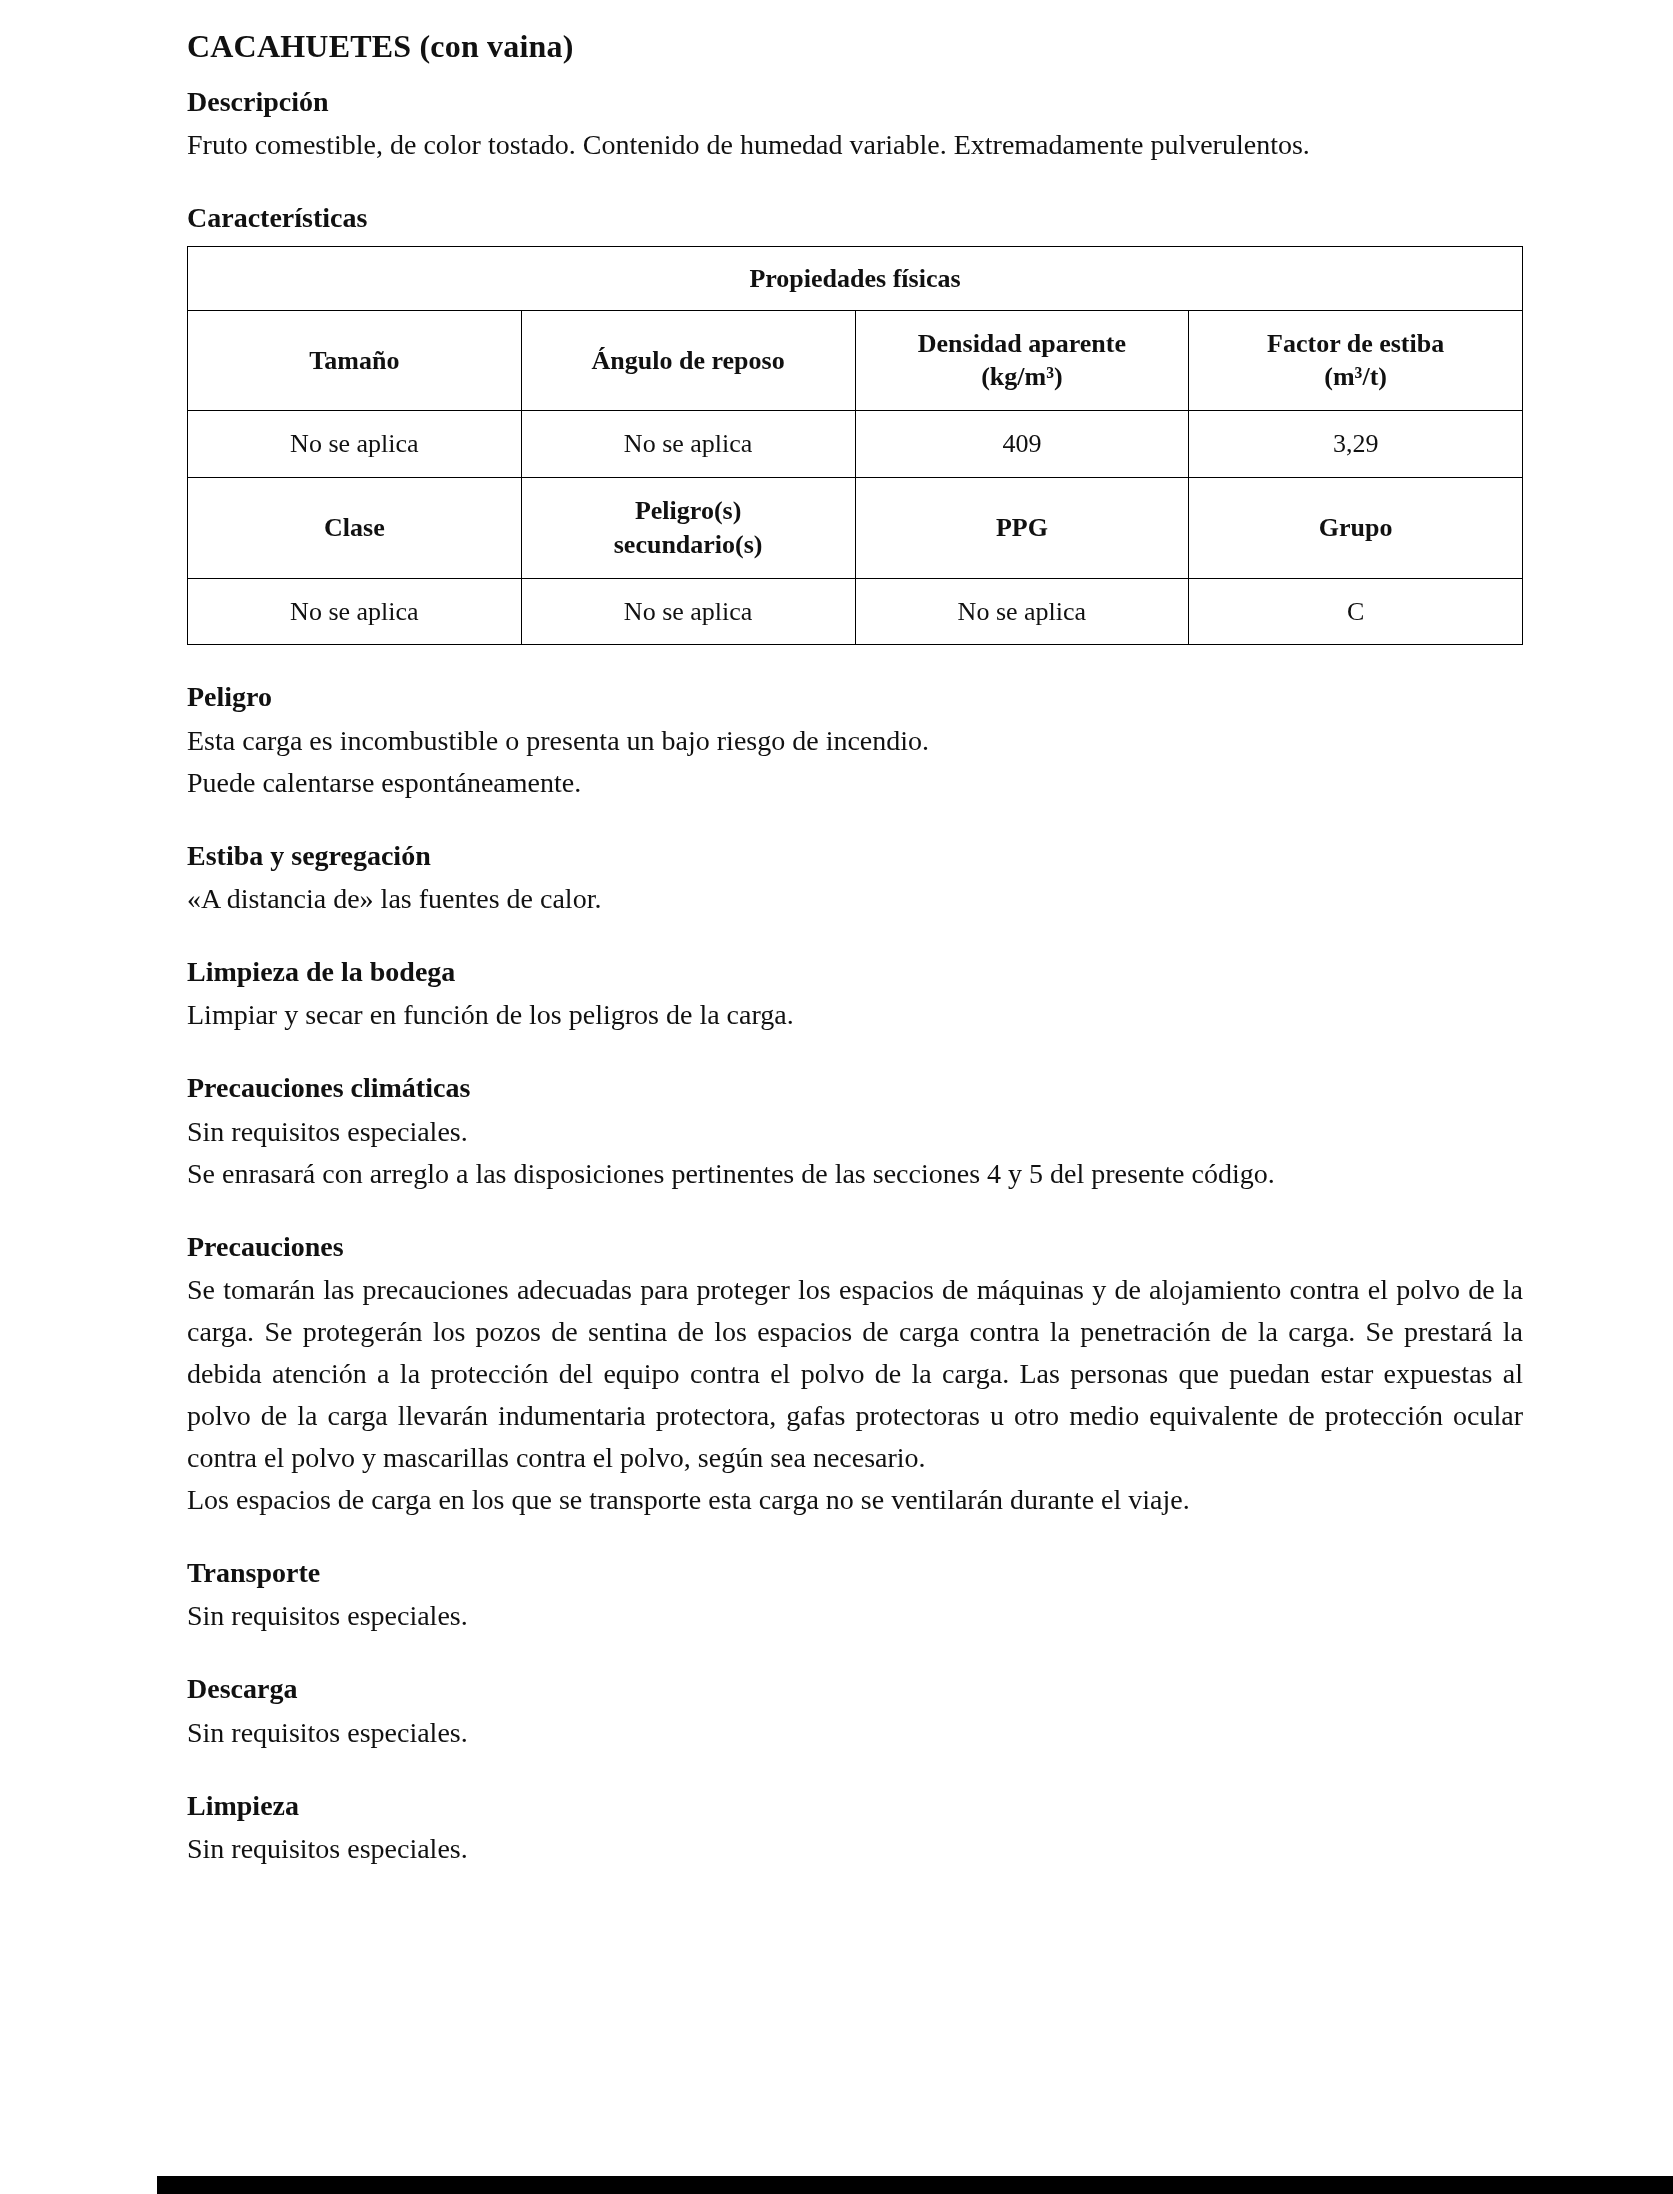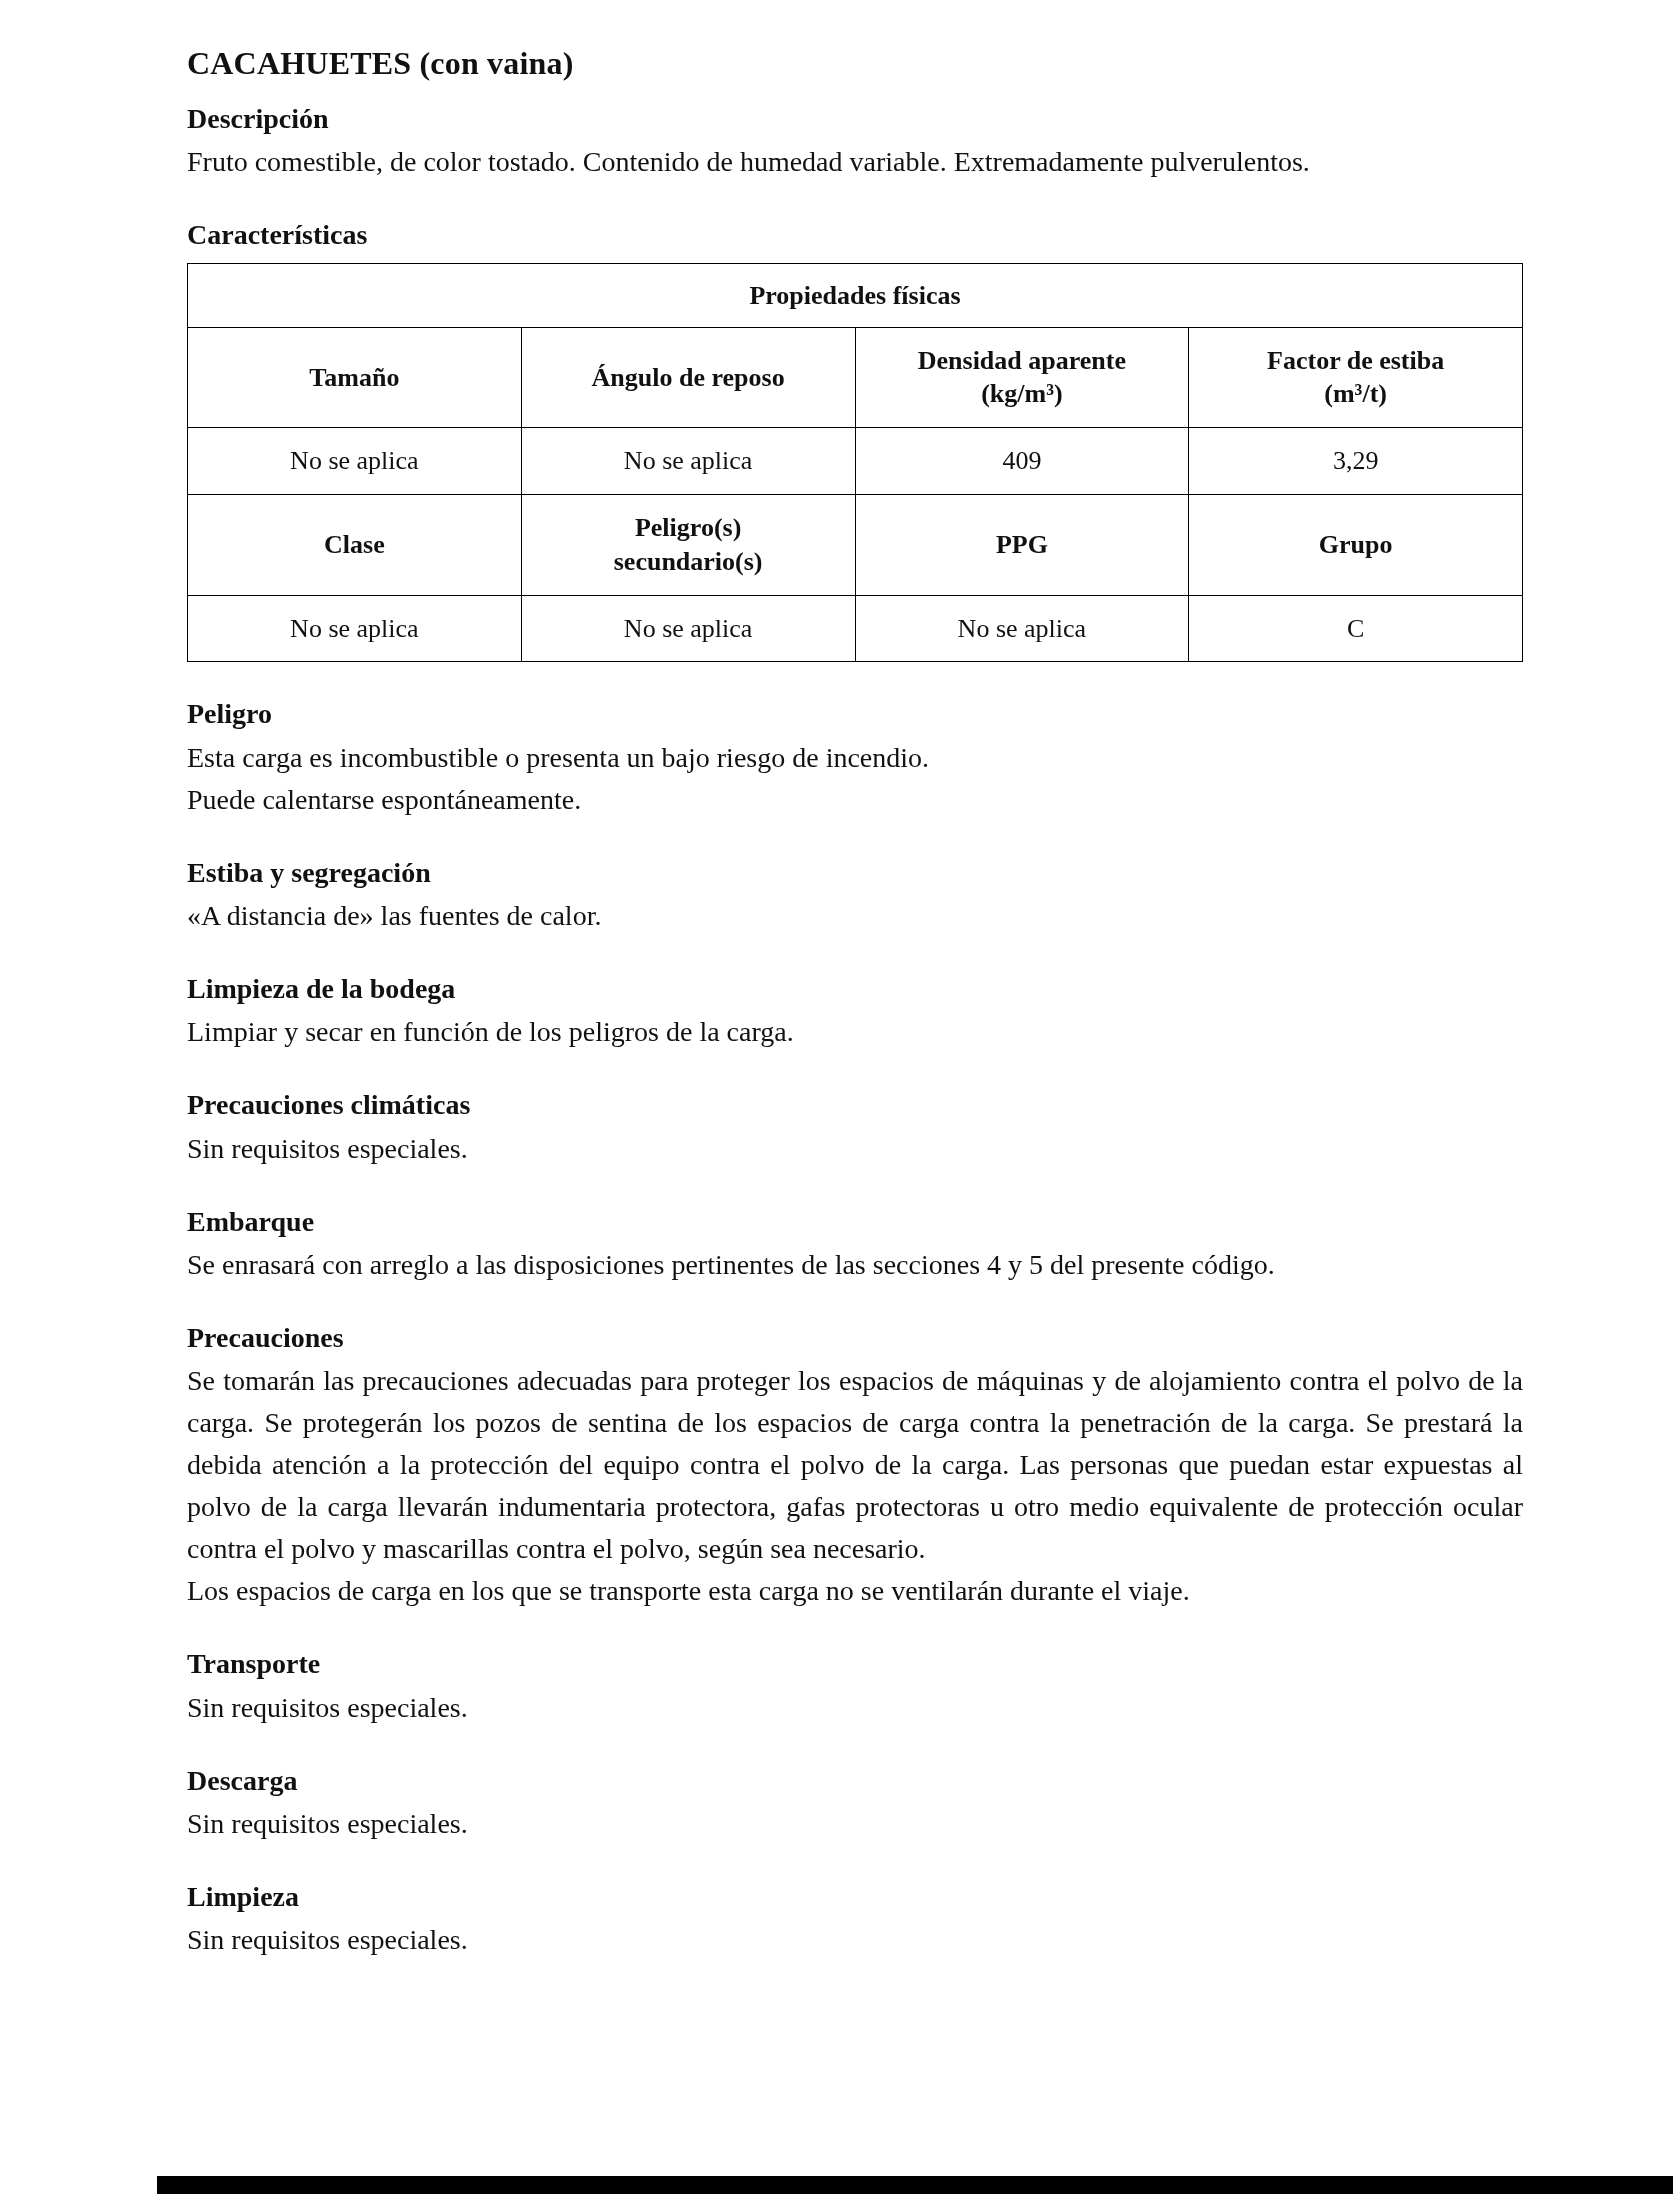--- a/index.html
+++ b/index.html
@@ -7,21 +7,21 @@
   body {
     width: 1673px;
     height: 2194px;
     position: relative;
     font-family: "Liberation Serif", "DejaVu Serif", serif;
     color: #111111;
     overflow: hidden;
   }
   .page {
     position: absolute;
-    top: 45px;
+    top: 28px;
     left: 187px;
     width: 1336px;
   }
   .doc-title {
     font-size: 32px;
     font-weight: bold;
     letter-spacing: 0.2px;
     margin-bottom: 20.6px;
   }
   .sec-heading {
@@ -154,21 +154,20 @@
     <h2 class="sec-heading">Limpieza de la bodega</h2>
     <p class="body-line">Limpiar y secar en función de los peligros de la carga.</p>
   </section>
 
   <section>
     <h2 class="sec-heading">Precauciones climáticas</h2>
     <p class="body-line">Sin requisitos especiales.</p>
   </section>
 
   <section>
-    <h2 class="sec-heading">Embarque</h2>
     <p class="body-line">Se enrasará con arreglo a las disposiciones pertinentes de las secciones 4 y 5 del presente código.</p>
   </section>
 
   <section>
     <h2 class="sec-heading">Precauciones</h2>
     <p class="body-line">Se tomarán las precauciones adecuadas para proteger los espacios de máquinas y de alojamiento contra el polvo de la carga. Se protegerán los pozos de sentina de los espacios de carga contra la penetración de la carga. Se prestará la debida atención a la protección del equipo contra el polvo de la carga. Las personas que puedan estar expuestas al polvo de la carga llevarán indumentaria protectora, gafas protectoras u otro medio equivalente de protección ocular contra el polvo y mascarillas contra el polvo, según sea necesario.</p>
   </section>
 
   <section>
     <p class="body-line">Los espacios de carga en los que se transporte esta carga no se ventilarán durante el viaje.</p>

